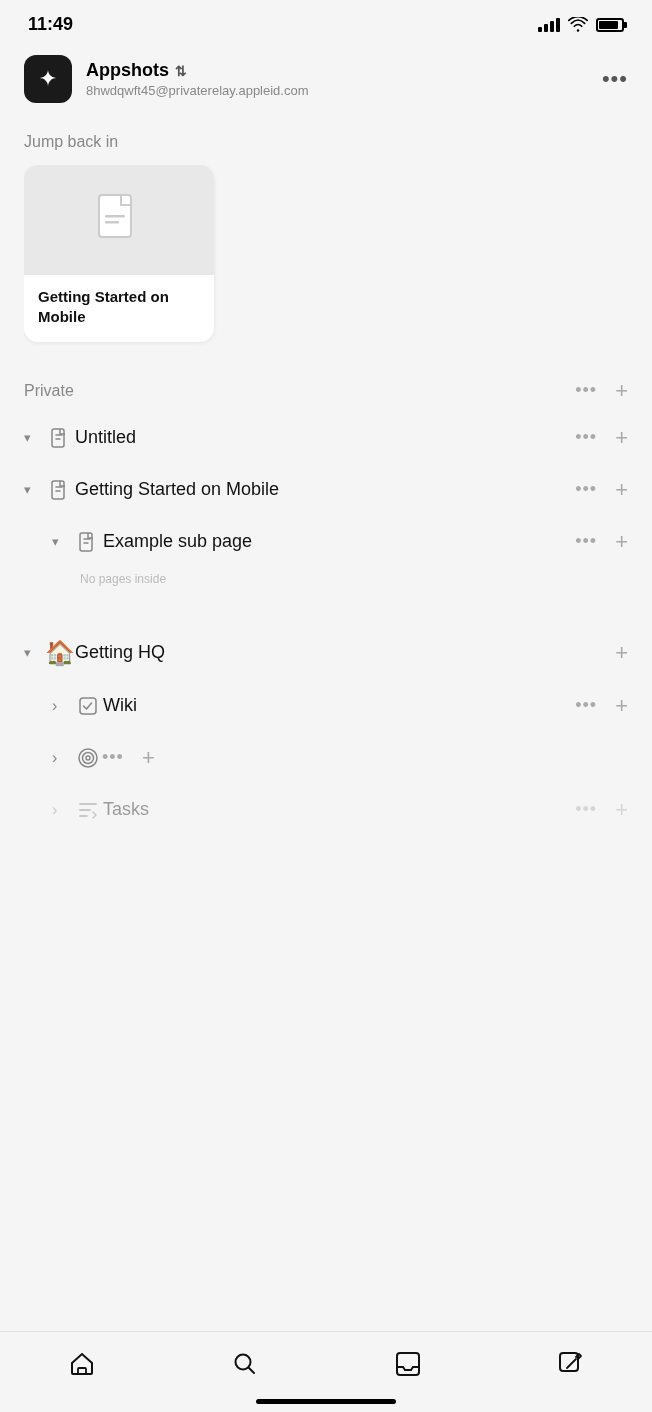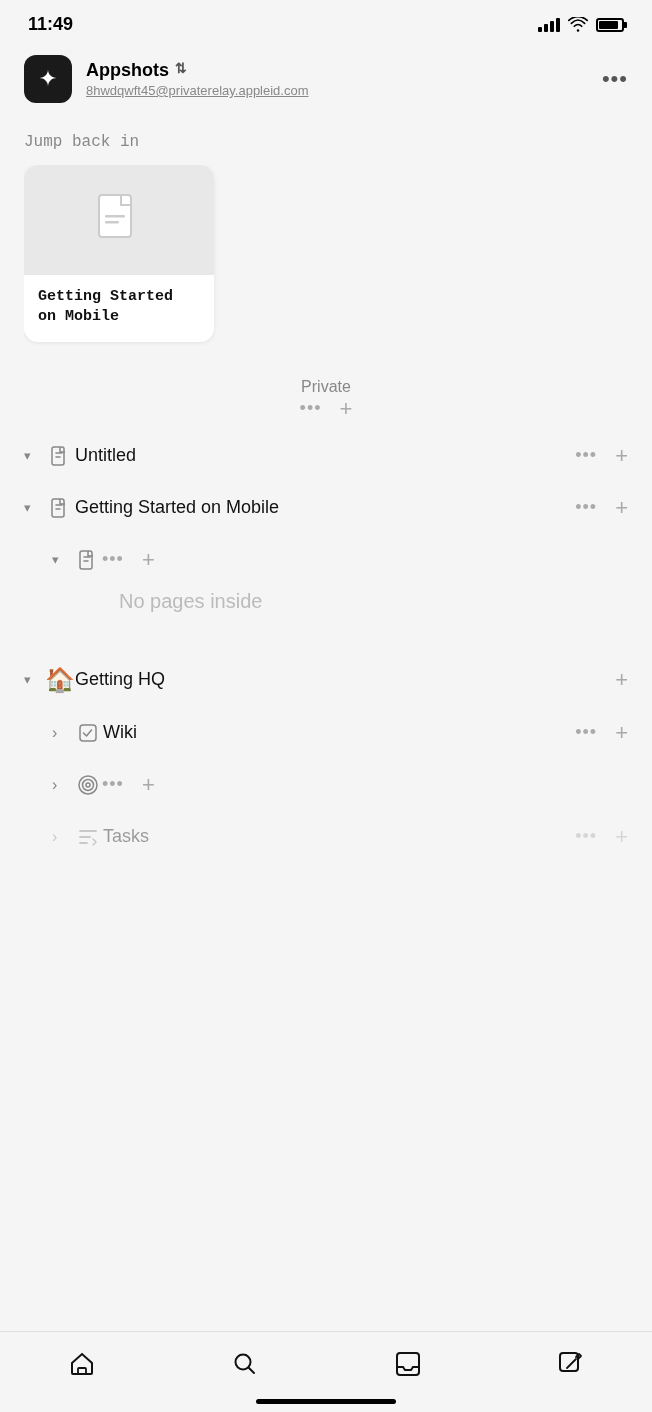--- a/index.html
+++ b/index.html
@@ -93,43 +93,42 @@
     }
     .header-info {
       flex: 1;
       margin-left: 14px;
     }
     .header-title {
       font-size: 18px;
       font-weight: 600;
       color: #000;
       display: flex;
+      align-items: center;
       gap: 6px;
     }
     .header-chevron {
       font-size: 14px;
       color: #555;
     }
     .header-email {
       font-size: 13px;
       color: #888;
       margin-top: 2px;
-      text-decoration: underline;
     }
     .header-more {
       font-size: 22px;
       color: #555;
       letter-spacing: 1px;
       cursor: pointer;
     }
 
     
     .section {
       padding: 0 24px;
-      font-family: Liberation Mono, monospace;
     }
     .section-label {
       font-size: 16px;
       color: #888;
       font-weight: 400;
       margin: 18px 0 14px;
     }
     .cards-row {
       display: flex;
       gap: 14px;
@@ -165,21 +164,20 @@
 
     
     .nav-section {
       margin-top: 24px;
     }
     .nav-section-header {
       display: flex;
       align-items: center;
       justify-content: space-between;
       padding: 8px 24px;
-      flex-direction: column;
     }
     .nav-section-title {
       font-size: 16px;
       color: #888;
       font-weight: 400;
     }
     .nav-section-actions {
       display: flex;
       align-items: center;
       gap: 18px;
@@ -228,23 +226,23 @@
       font-weight: 400;
       color: #111;
       margin-left: 1px;
     }
     .nav-item-actions {
       display: flex;
       align-items: center;
       gap: 18px;
     }
     .no-pages-label {
-      font-size: 20px;
+      font-size: 12px;
       color: #bbb;
-      padding: 4px 24px 16px 119px;
+      padding: 4px 24px 16px 80px;
     }
 
     
     .house-icon {
       color: #d4610a;
       font-size: 24px;
     }
 
     
     .bottom-nav {
@@ -387,20 +385,21 @@
 
   <div class="nav-item indented">
     <span class="nav-item-chevron">▾</span>
     <span class="nav-item-icon">
       <svg width="18" height="20" viewBox="0 0 18 20" fill="none">
           <rect x="1" y="1" width="12" height="18" rx="2" fill="none" stroke="#888" stroke-width="1.5"></rect>
           <path d="M5 7h6M5 11h4" stroke="#888" stroke-width="1.5" stroke-linecap="round"></path>
           <path d="M9 1v5h5" stroke="#888" stroke-width="1.5" fill="none"></path>
         </svg>
     </span>
+    <span class="nav-item-label">Example sub page</span>
     <div class="nav-item-actions">
       <span class="nav-action-dots">•••</span>
       <span class="nav-action-plus">+</span>
     </div>
   </div>
 
   <div class="no-pages-label">No pages inside</div>
 </div>
 
 <div class="nav-section">

